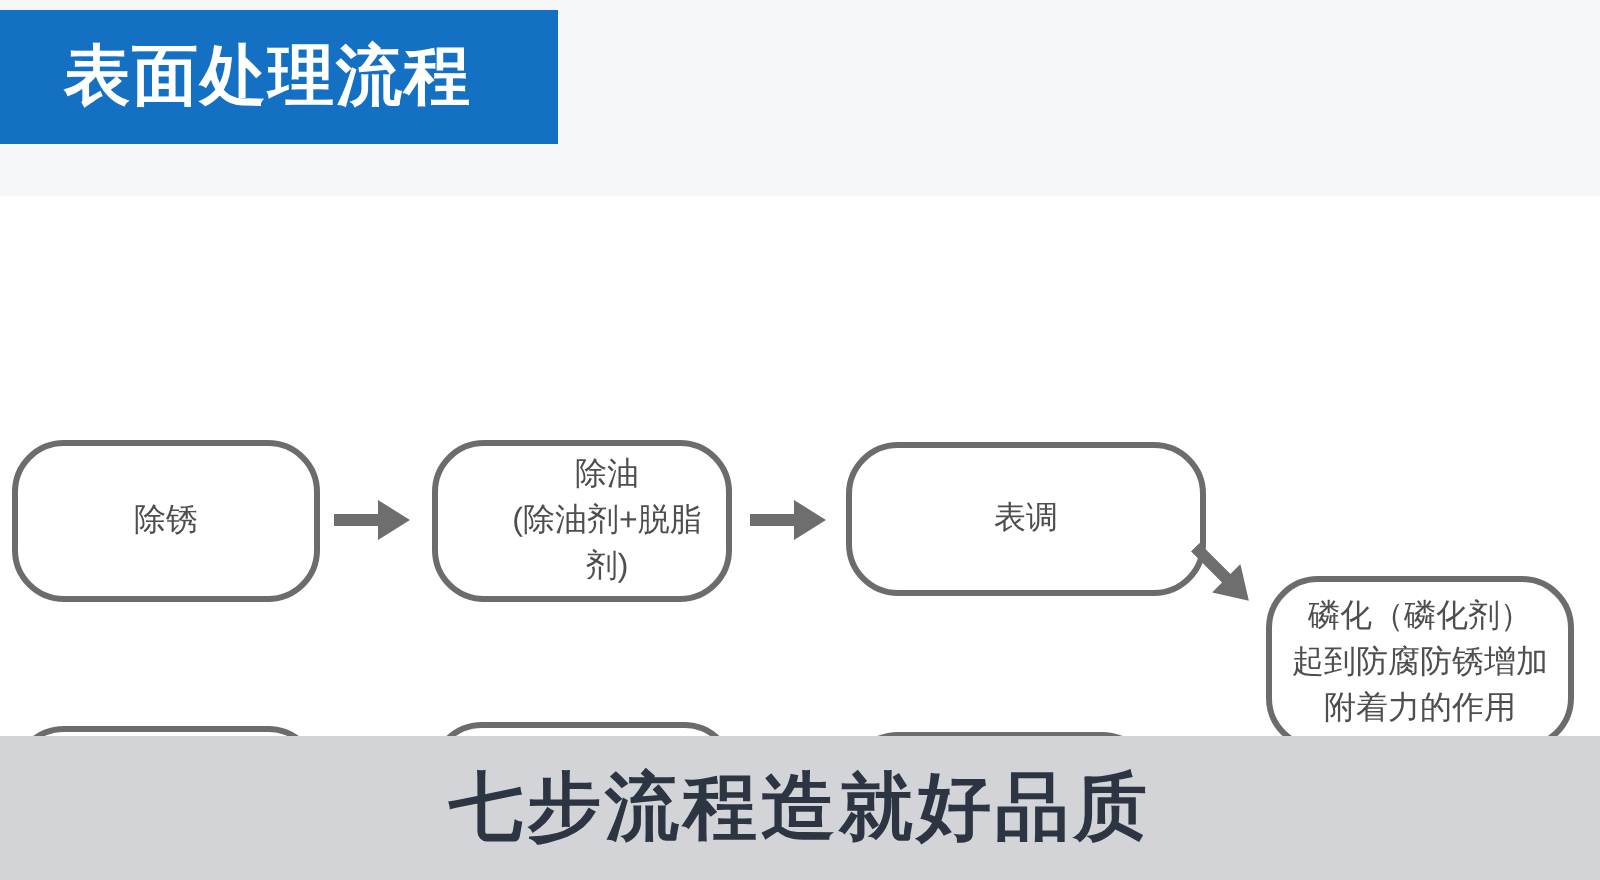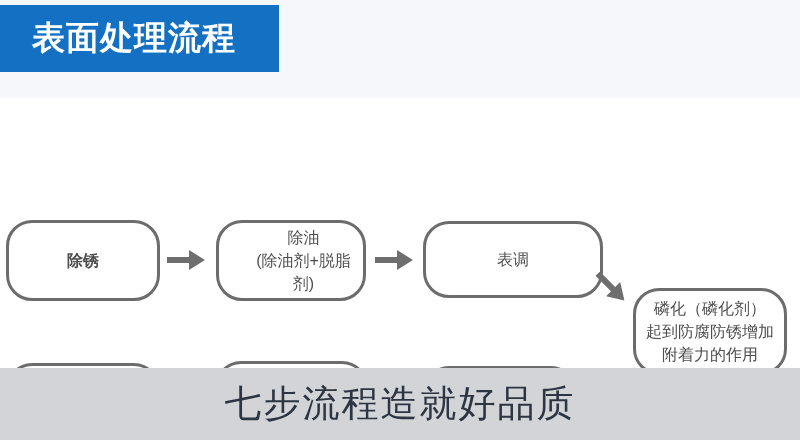--- a/index.html
+++ b/index.html
@@ -42,21 +42,21 @@
     box-sizing: border-box;
     display: flex; flex-direction: column;
     align-items: center; justify-content: center;
     text-align: center;
     color: #4e4e4e;
     font-size: 16px; line-height: 23px;
     padding: 2px 3px;
   }
   .fbox .sub { white-space: normal; }
 
-  .b1 { left: 6px;   top: 122px; width: 154px; height: 81px; font-weight: bold; }
+  .b1 { left: 6px;   top: 122px; width: 154px; height: 81px; }
   .b2 { left: 216px; top: 122px; width: 150px; height: 81px; padding-left: 28px; }
   .b3 { left: 423px; top: 123px; width: 180px; height: 77px; }
   .b4 { left: 633px; top: 190px; width: 154px; height: 87px; }
   .b7 { left: 423px; top: 268px; width: 154px; height: 79px; }
   .b6 { left: 215px; top: 263px; width: 153px; height: 85px; }
   .b5 { left: 6px;   top: 265px; width: 154px; height: 83px; }
 
   .arrow {
     position: absolute; width: 38px; height: 20px;
   }
@@ -67,21 +67,21 @@
   .arr-diag-dl { left: 587px; top: 295px; transform: rotate(135deg); }
   .arr-left-1  { left: 376px; top: 297px; transform: rotate(180deg); }
   .arr-left-2  { left: 168px; top: 297px; transform: rotate(180deg); }
 
   .bottom-banner {
     position: absolute; left: 0; top: 368px; width: 800px; height: 72px;
     background: #d2d4d7;
     display: flex; align-items: center; justify-content: center;
   }
   .bottom-banner .slogan {
-    color: #2d3542; font-size: 37px; font-weight: normal; letter-spacing: 2px;
+    color: #2d3542; font-size: 37px; font-weight: bold; letter-spacing: 2px;
     white-space: nowrap;
   }
 </style>
 </head>
 <body>
 
 <div class="stage">
 
   <div class="top-strip"></div>
 

